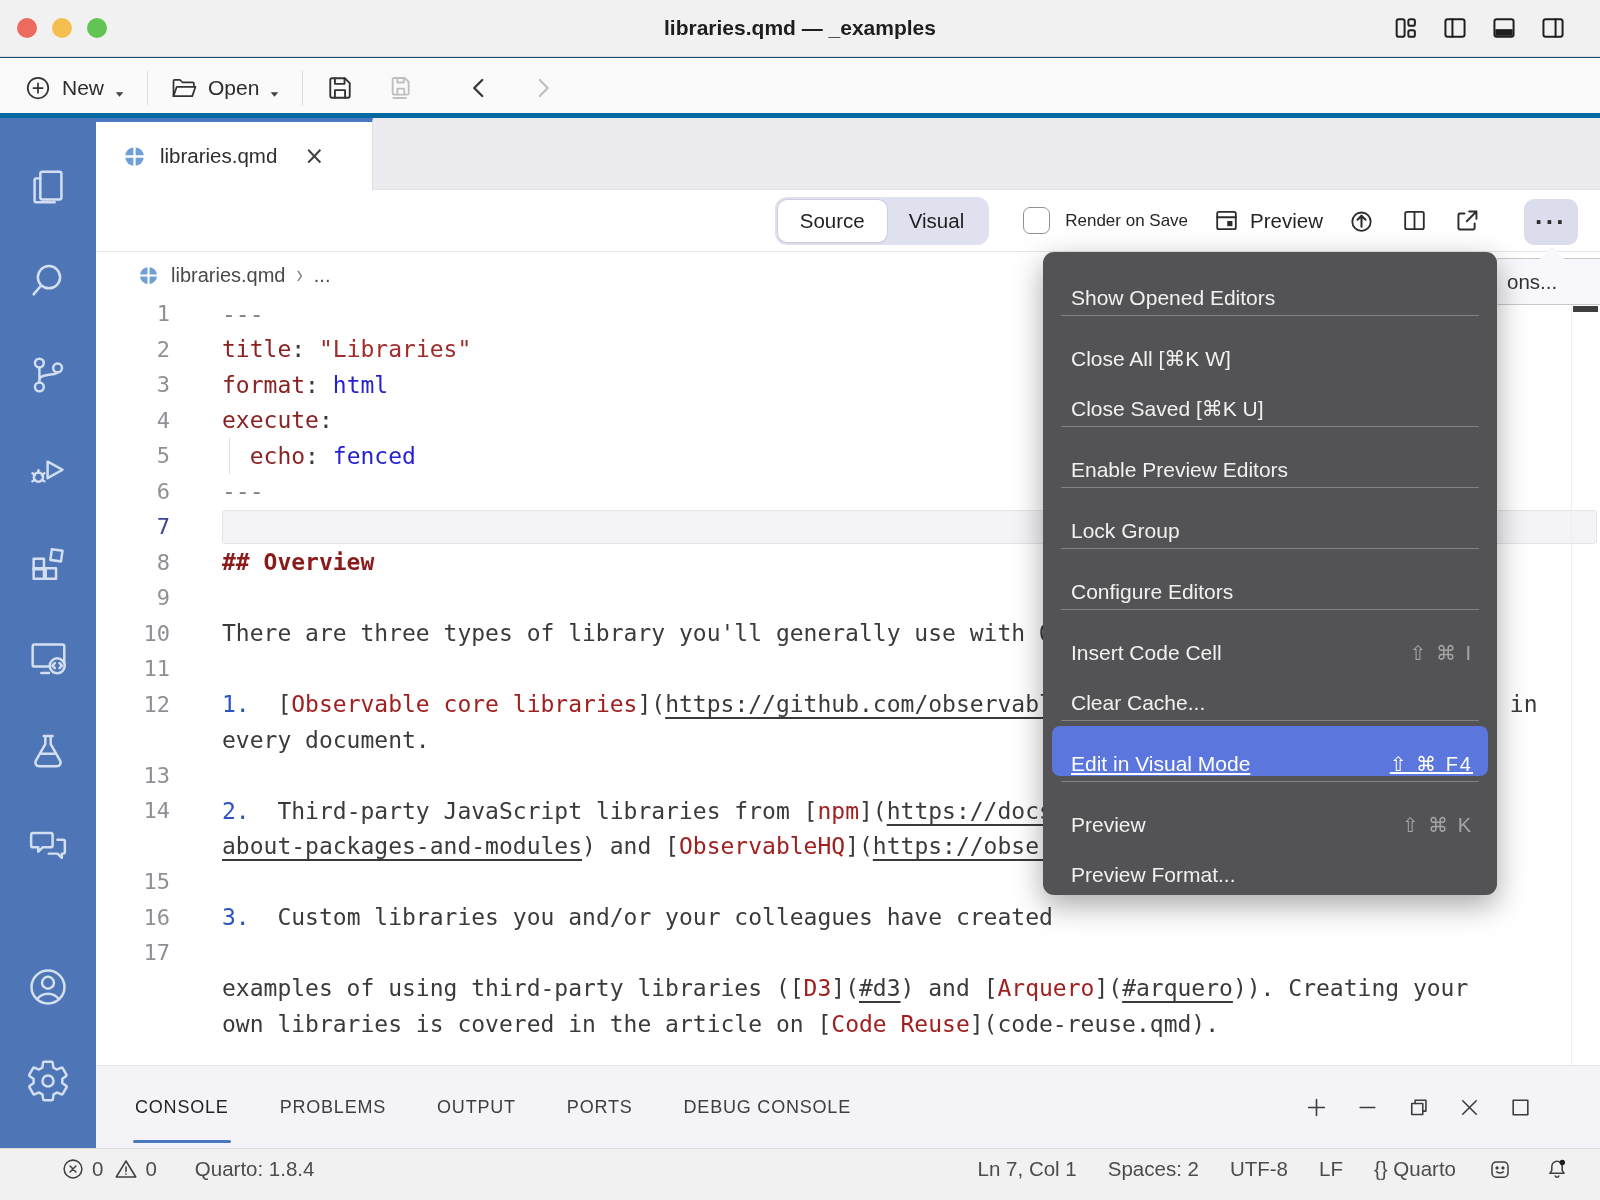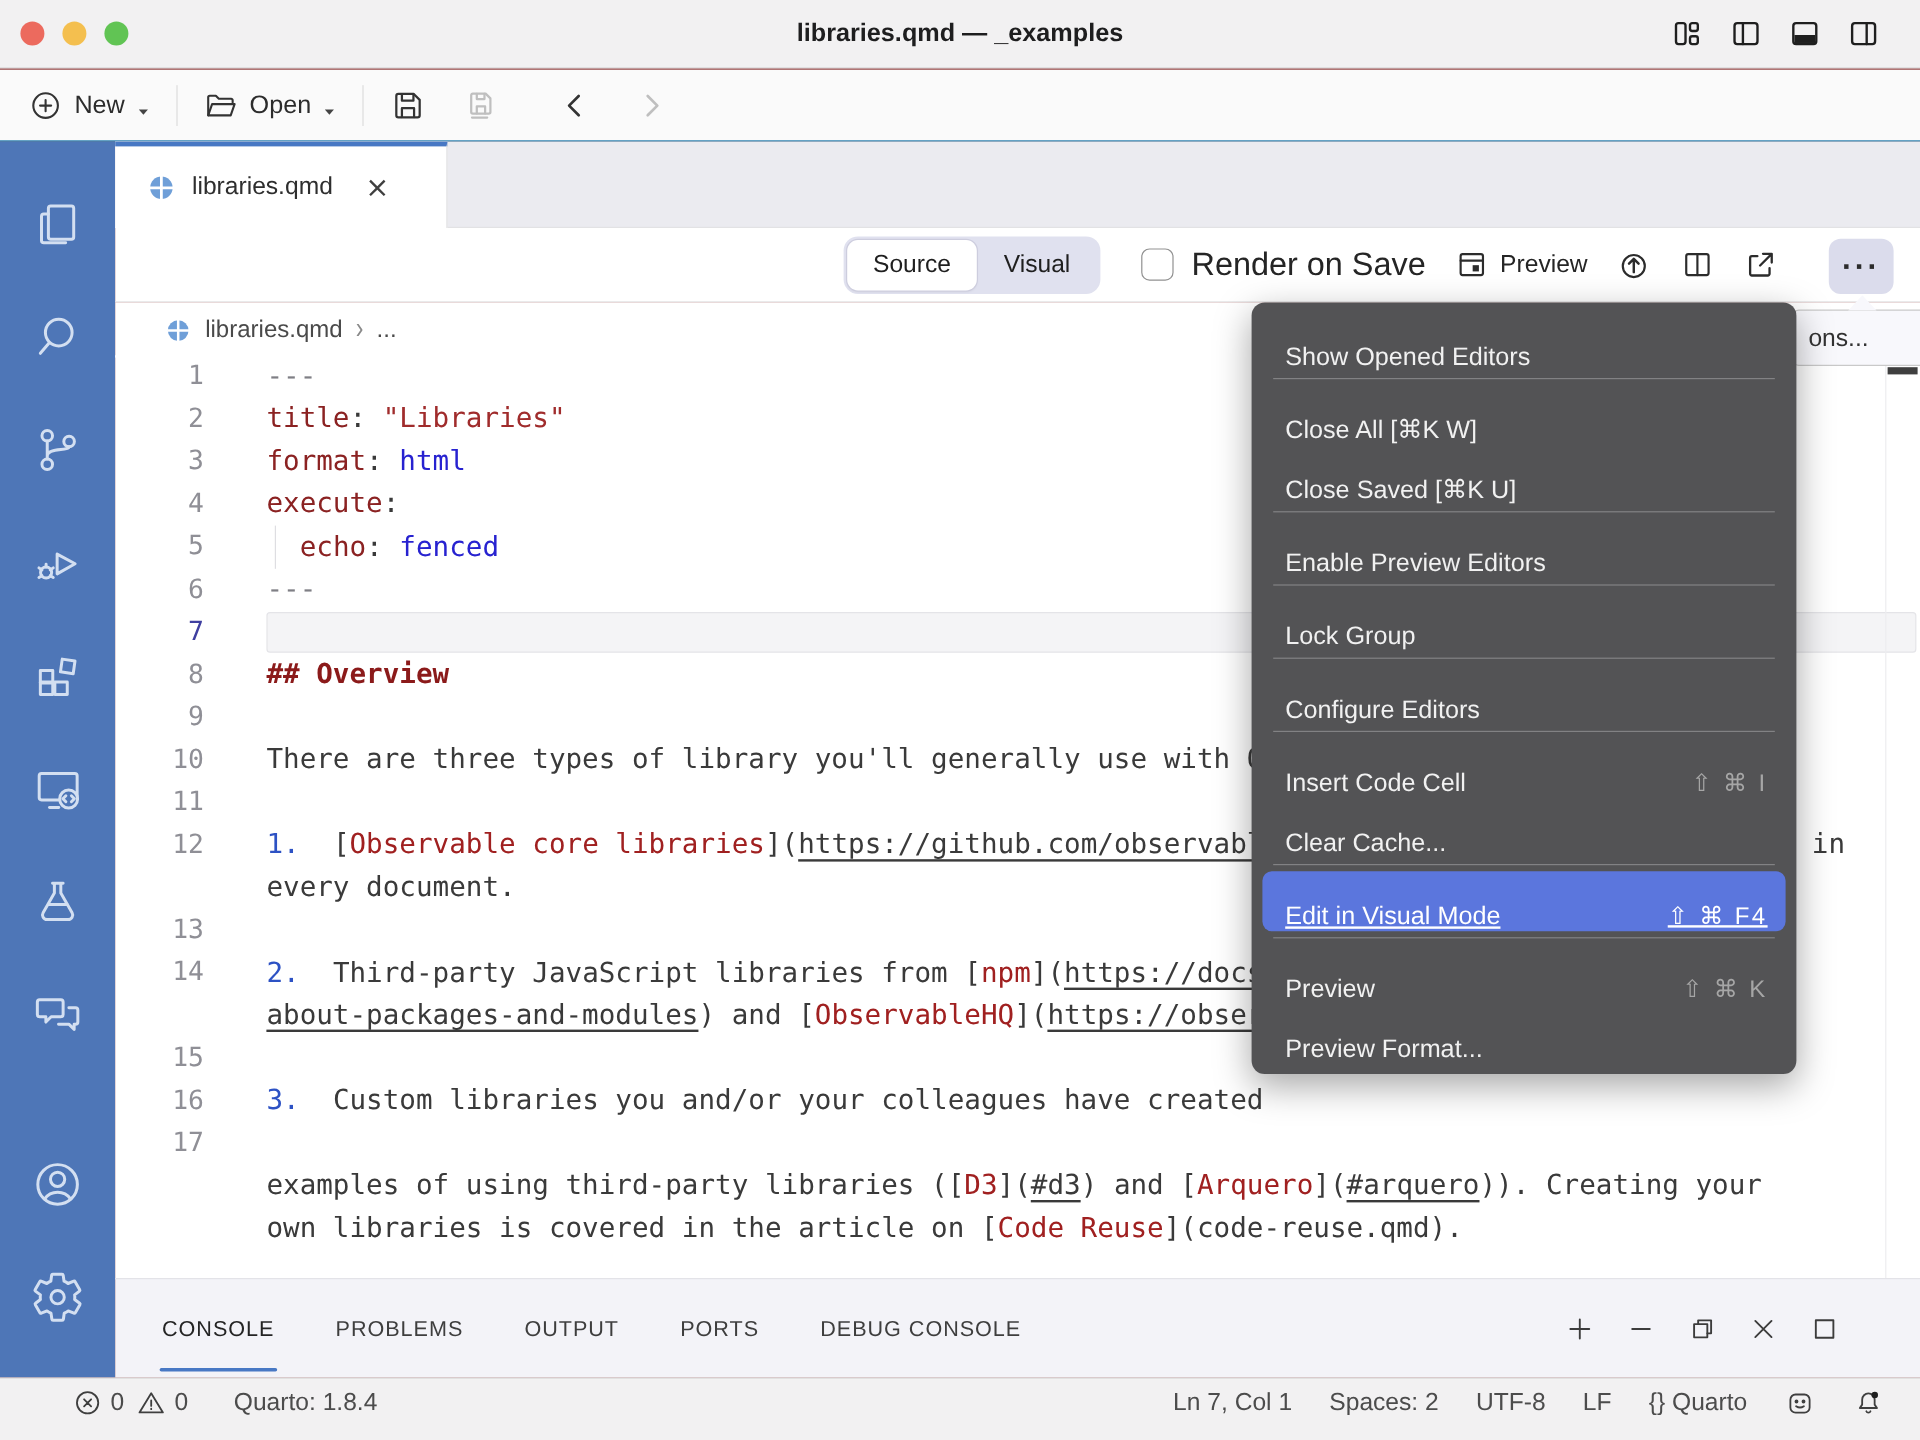--- a/index.html
+++ b/index.html
@@ -1,31 +1,31 @@
 <!DOCTYPE html>
 <html><head>
 <meta charset="utf-8">
 <style>
   * { margin:0; padding:0; box-sizing:border-box; }
   html,body { background:#222; }
   body { font-family:"Liberation Sans","DejaVu Sans",sans-serif; }
-  #window { position:relative; width:1600px; height:1200px; background:#7f1d1d; overflow:hidden; }
+  #window { position:relative; width:1600px; height:1200px; background:#0c4a6e; overflow:hidden; }
 
   
   .titlebar { position:absolute; left:0; top:0; width:1600px; height:57px; background:#f2f1f2; border-bottom:1px solid #dcdbdc; }
   .traffic { position:absolute; left:17px; top:18px; display:flex; gap:15px; }
   .light { width:20px; height:20px; border-radius:50%; }
   .light.red { background:#ec6a5e; } .light.yellow { background:#f4bf4f; } .light.green { background:#61c454; }
   .win-title { position:absolute; left:0; right:0; top:0; height:56px; display:flex; align-items:center; justify-content:center; font-size:21px; font-weight:600; color:#1e1e1f; }
   .win-icons { position:absolute; right:33px; top:14px; display:flex; gap:21px; }
   .win-icons .wicon { width:28px; height:28px; color:#1f1f1f; }
   .wicon svg { width:100%; height:100%; }
 
   
-  .toolbar { position:absolute; left:0; top:58px; width:1600px; height:60px; background:#fafafa; border-bottom:1px solid #0369a1; }
+  .toolbar { position:absolute; left:0; top:58px; width:1600px; height:60px; background:#fafafa; border-bottom:5px solid #0369a1; }
   .tb-left { position:absolute; left:23px; top:0; height:60px; display:flex; align-items:center; }
   .tb-btn { display:flex; align-items:center; gap:9px; color:#2c2c2c; font-size:21px; }
   .tb-ic { width:30px; height:30px; color:#333; display:inline-block; }
   .tb-ic svg { width:100%; height:100%; }
   .tb-ic.small { width:13px; height:13px; color:#444; }
   .tb-ic.dim { color:#bfbfbf; }
   .tb-div { width:1px; height:34px; background:#dcdcdc; margin:0 21px; }
   .gap14 { width:14px; } .gap28 { width:28px; } .gap34 { width:34px; }
   .searchbox { position:absolute; left:596px; top:66px; width:326px; height:45px; border:1px solid #d7d7d7; border-radius:22px; background:#fff; display:flex; align-items:center; padding:0 18px 0 74px; font-size:21px; color:#3b3b3b; }
   .searchbox .tb-ic { position:absolute; left:42px; top:9px; width:26px; height:26px; }
@@ -47,21 +47,21 @@
   .tab-label { font-size:20.5px; color:#2e2e2e; }
   .tab .qicon { width:25px; height:25px; }
   .tab-close { margin-left:14px; font-size:24px; color:#3f3f3f; line-height:1; font-family:"DejaVu Sans",sans-serif; }
 
   
   .edtoolbar { position:absolute; left:96px; top:190px; width:1504px; height:62px; background:#fff; border-bottom:1px solid #e5e5e7; display:flex; align-items:center; justify-content:flex-end; padding-right:118px; }
   .seg { display:flex; background:#e0e1ef; border-radius:12px; padding:3px; height:48px; align-items:stretch; }
   .seg-item { display:flex; align-items:center; padding:0 22px; font-size:20.5px; color:#1f1f1f; border-radius:9px; }
   .seg-item.on { background:#fff; box-shadow:0 0 0 1px #cdcdde, 0 1px 2px rgba(0,0,0,.08); }
   .checkbox { width:27px; height:27px; border:1.6px solid #919191; border-radius:7px; background:#fff; margin-left:34px; }
-  .cb-label { font-size:27px; color:#252525; margin-left:15px; }
+  .cb-label { font-size:17px; color:#252525; margin-left:15px; }
   .ed-btn { display:flex; align-items:center; gap:9px; margin-left:24px; color:#252525; font-size:20.5px; }
   .ed-ic { width:29px; height:29px; color:#2c2c2c; } .ed-ic svg { width:100%; height:100%; }
   .more-btn { position:absolute; left:1428px; top:9px; width:54px; height:46px; background:#dbdcec; border-radius:10px; display:flex; align-items:center; justify-content:center; font-size:26px; letter-spacing:2px; color:#2c2c2c; font-weight:700; }
 
   
   .breadcrumb { position:absolute; left:96px; top:252px; width:1504px; height:46px; background:#fff; display:flex; align-items:center; padding-left:41px; gap:11px; font-size:20px; color:#4a4a4a; }
   .breadcrumb .qicon { width:23px; height:23px; }
   .bc-sep { color:#8a8a8a; font-size:19px; transform:scaleY(1.35); }
 
   

